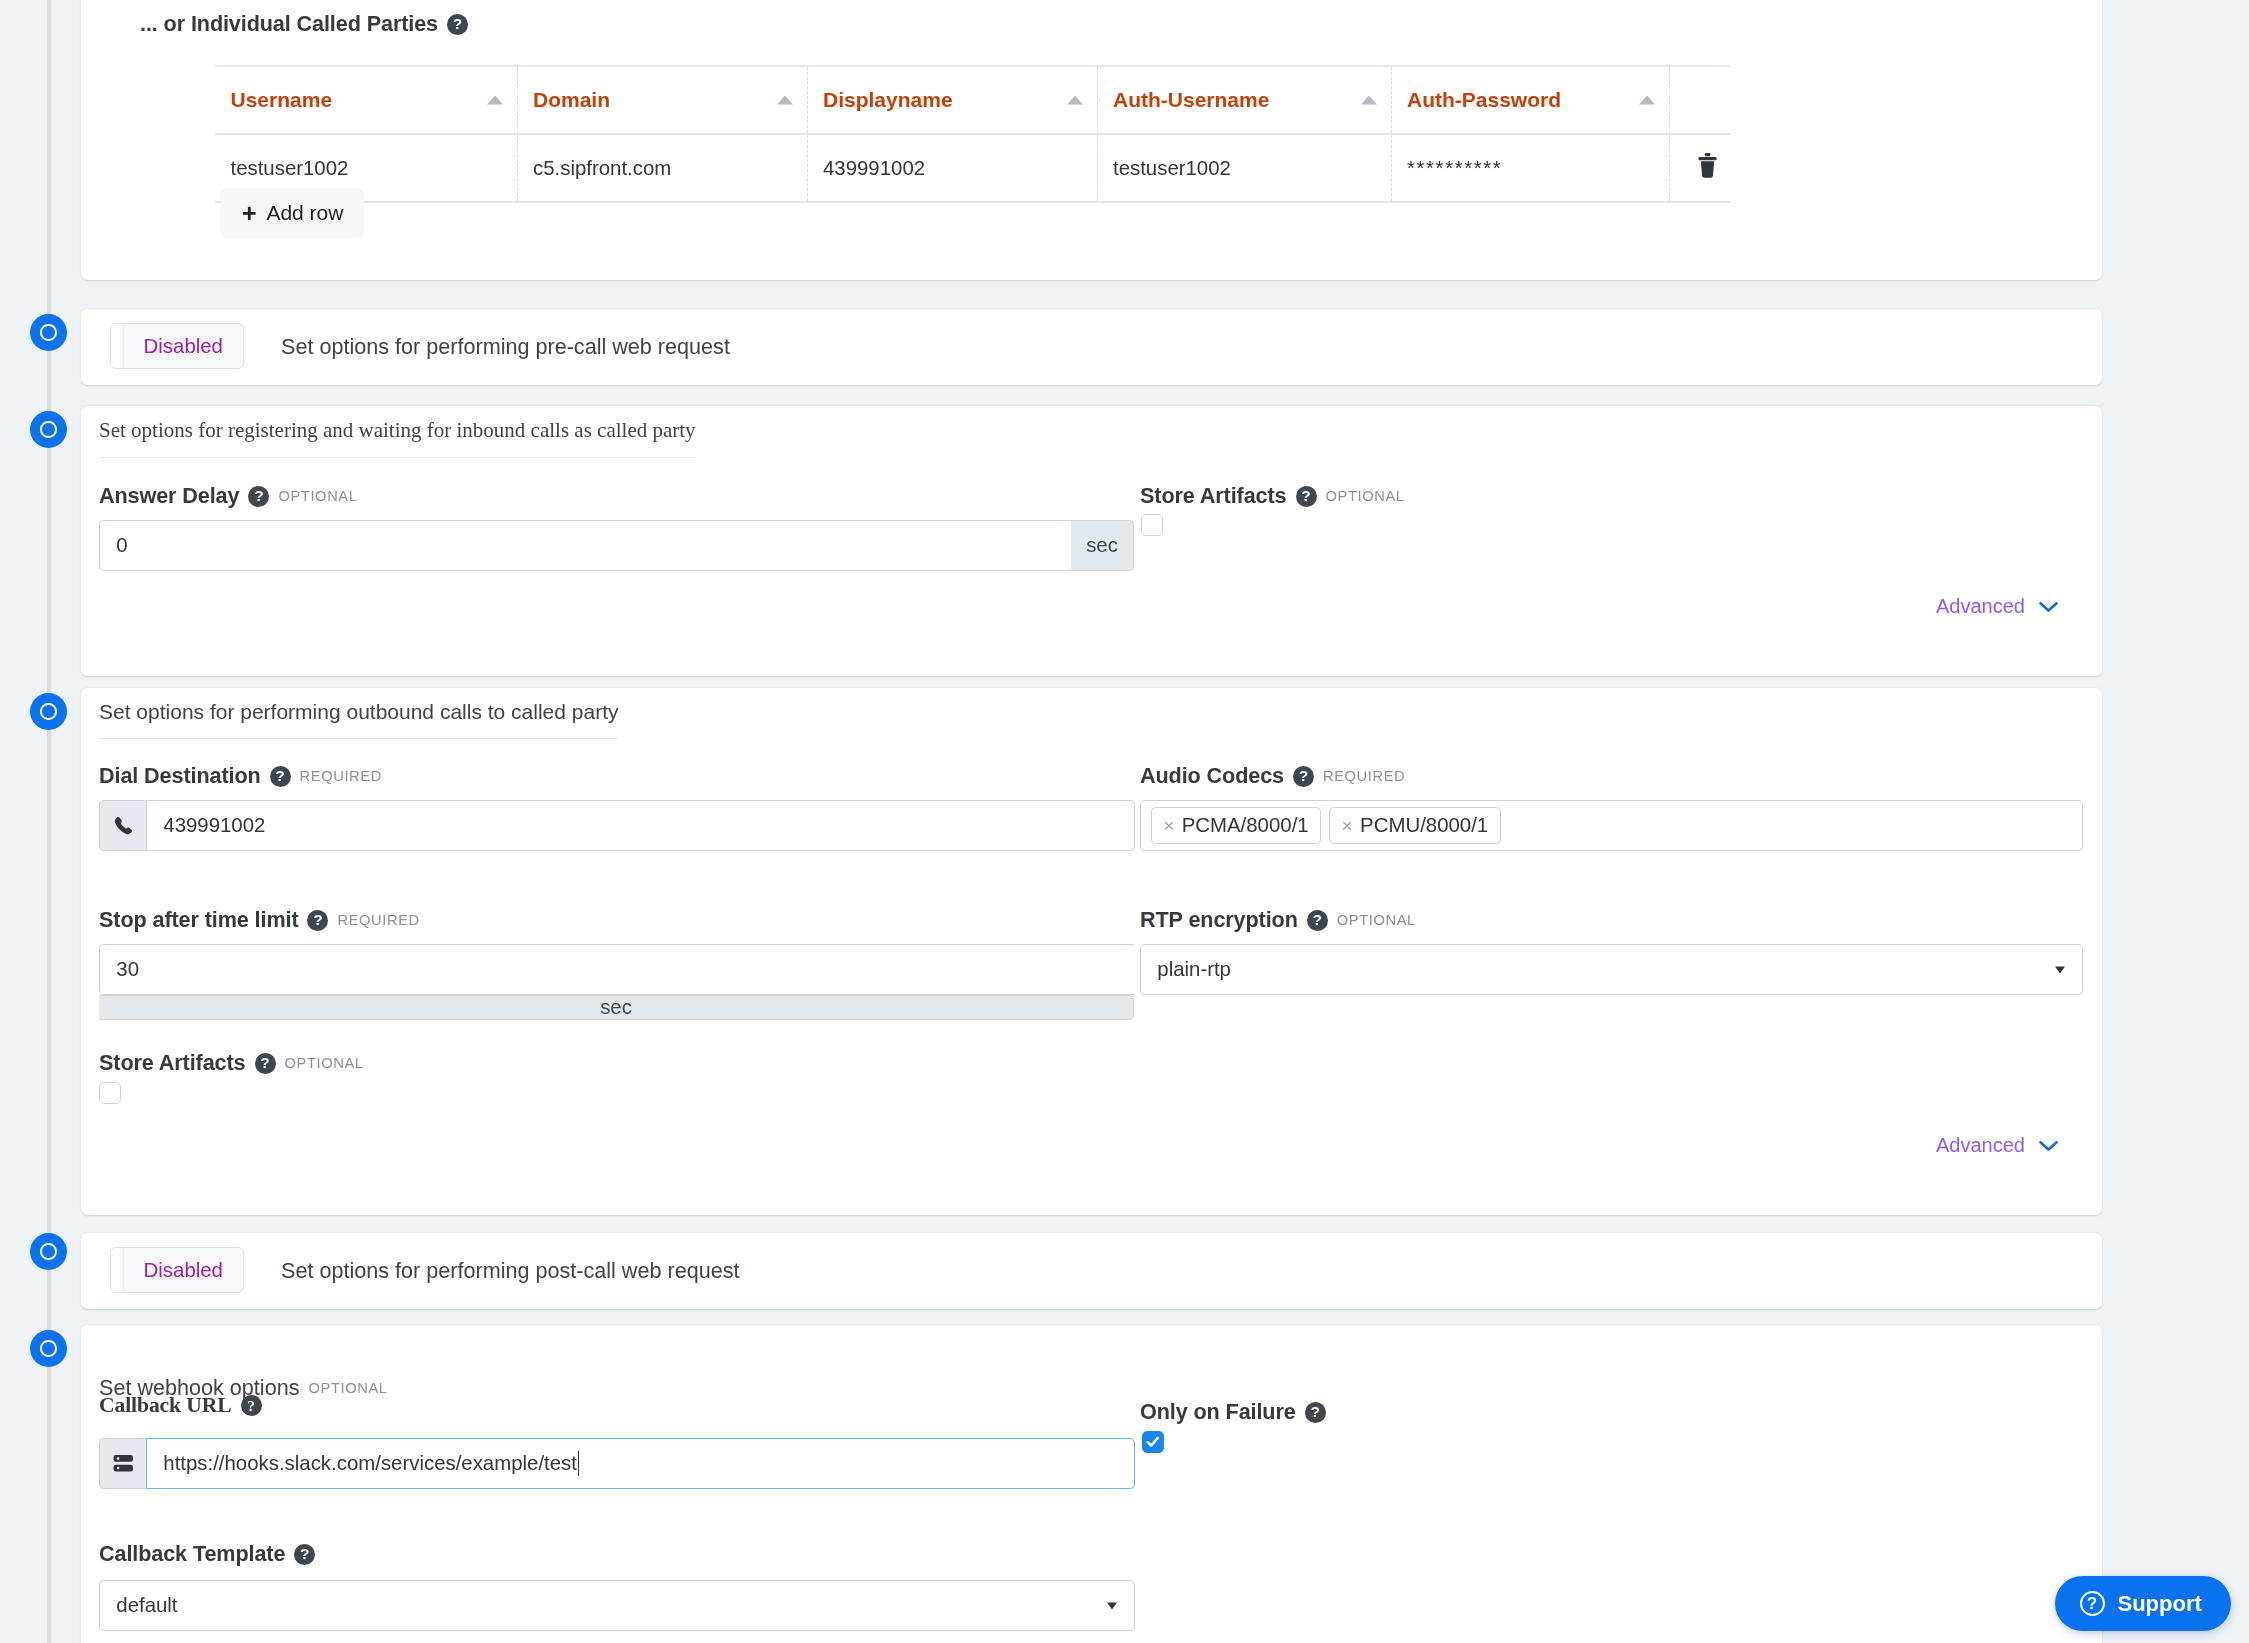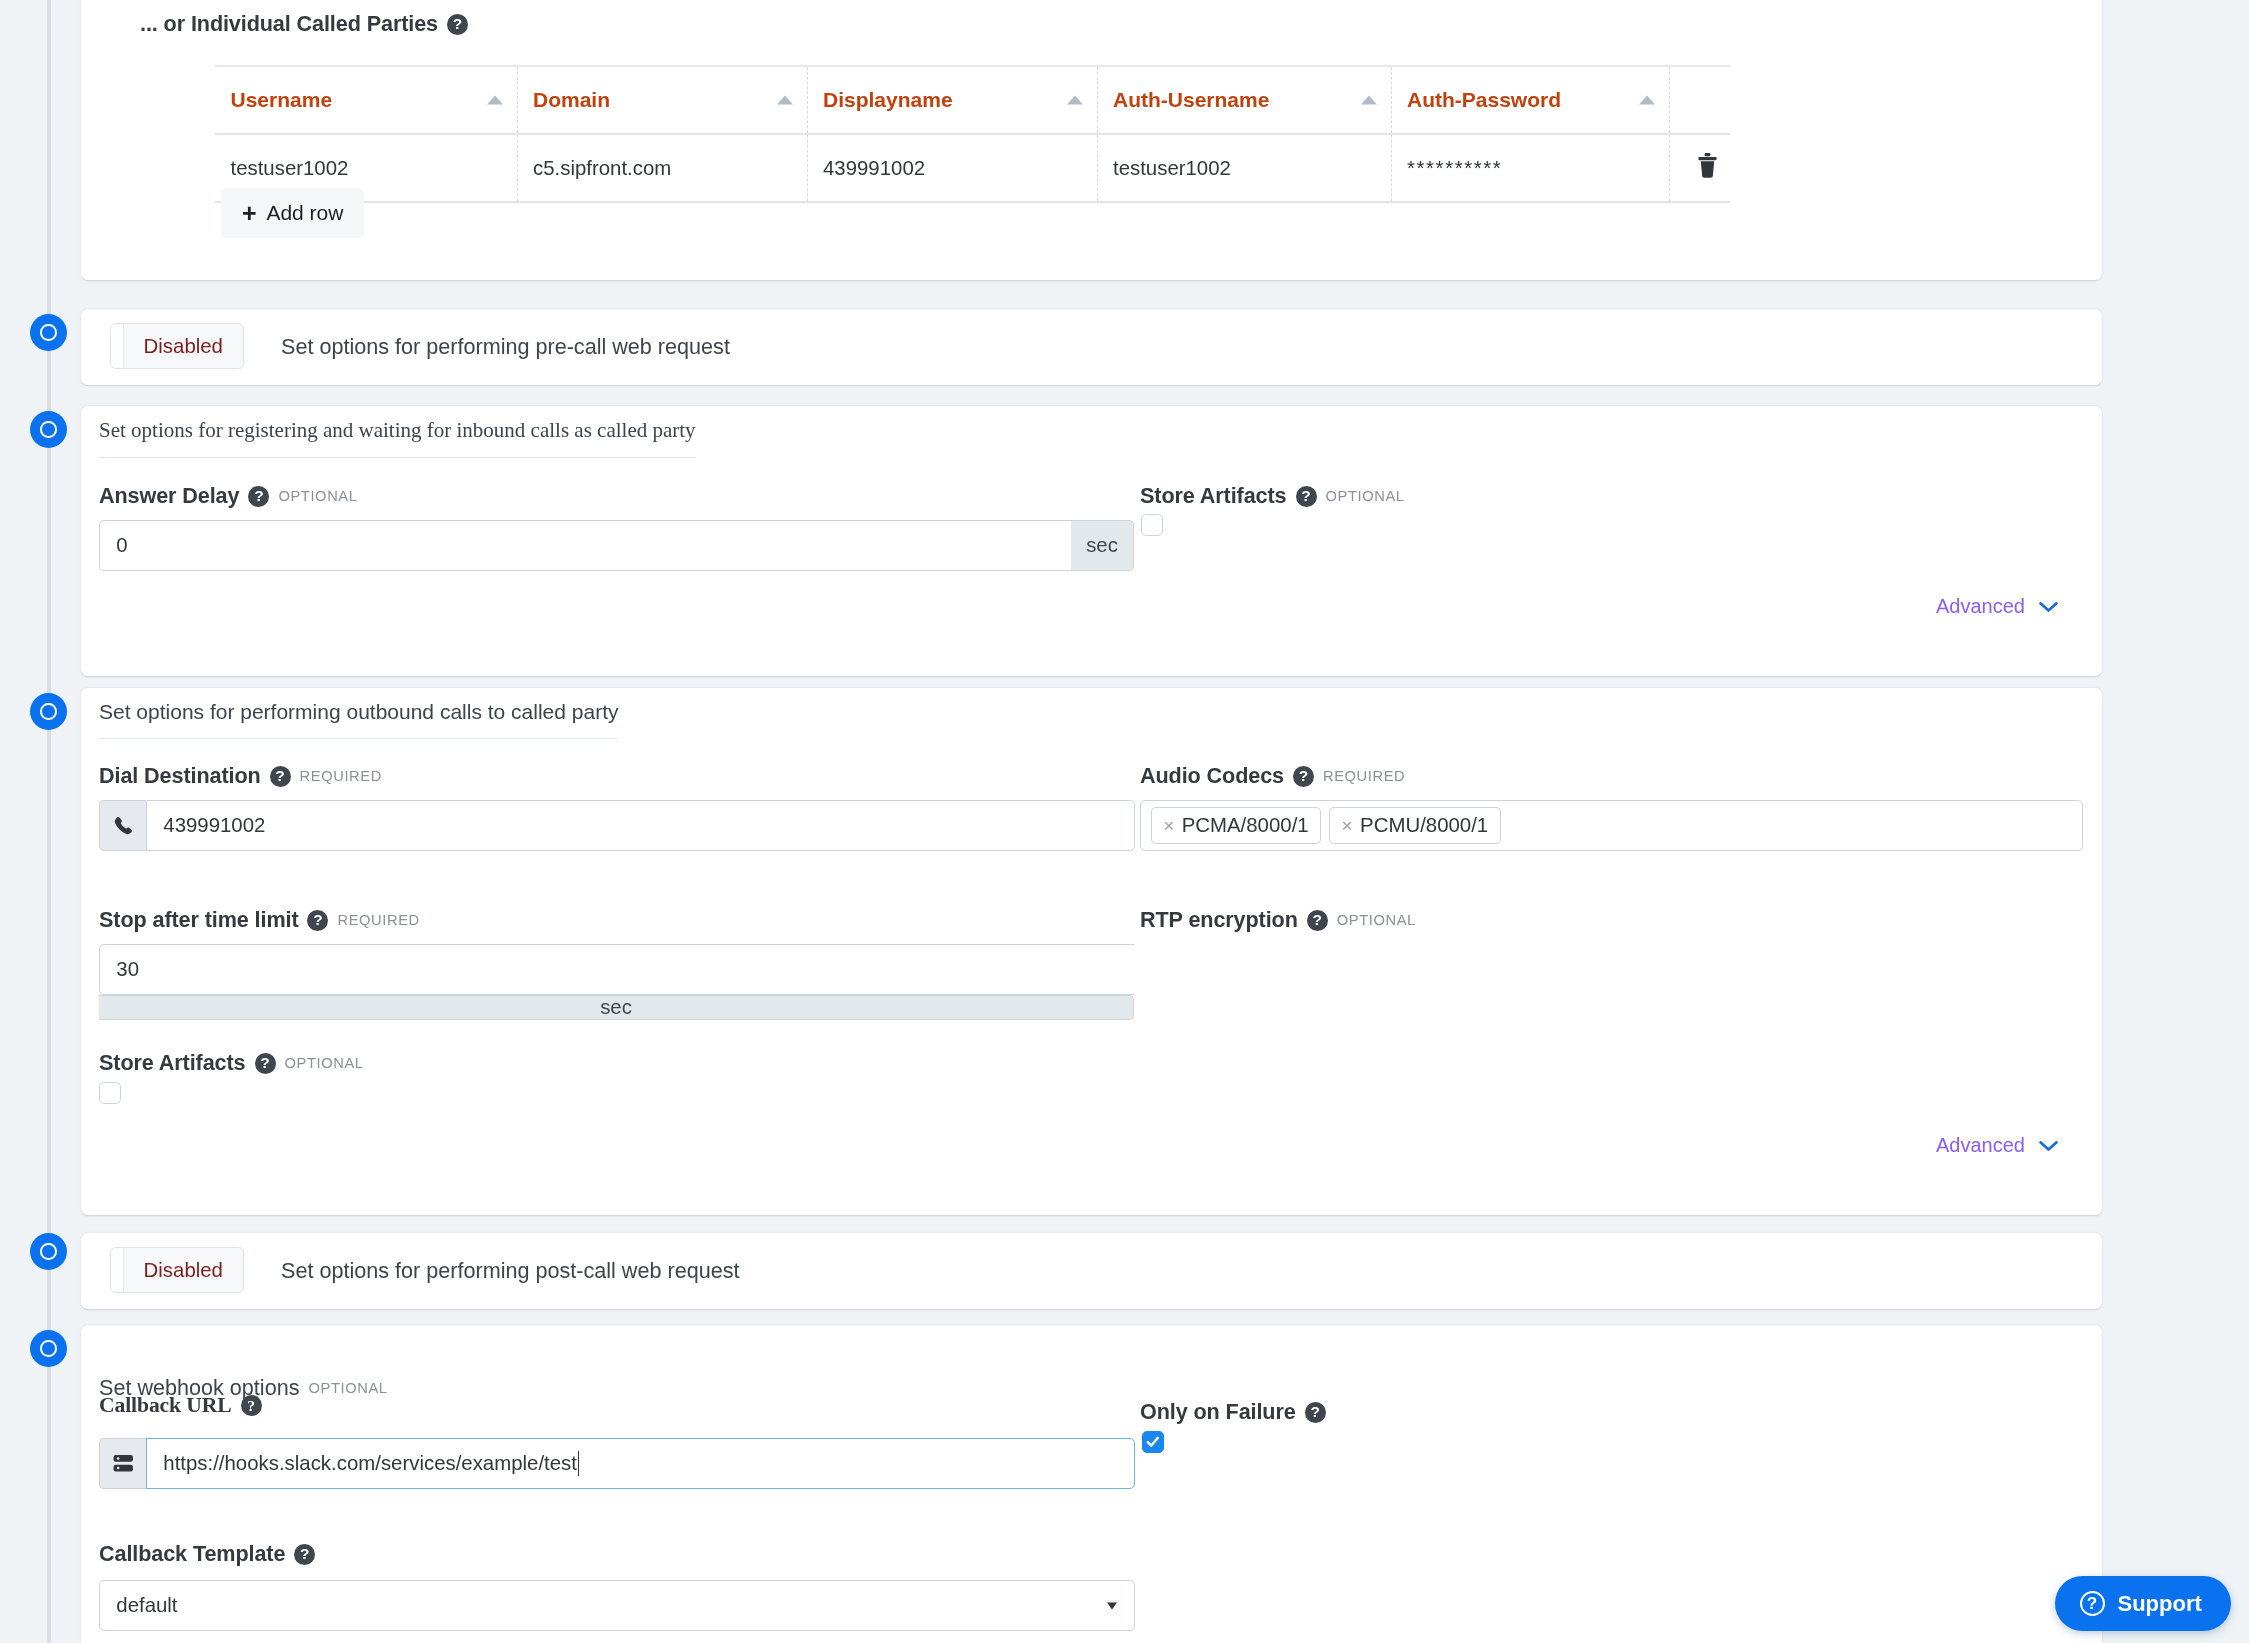--- a/index.html
+++ b/index.html
@@ -216,21 +216,21 @@
   .toggle-pill .knob {
     width: 13px;
     background: #ffffff;
     border-right: 1.1px solid #e3e8ed;
   }
   .toggle-pill .tlabel {
     display: flex;
     align-items: center;
     padding: 0 19.6px;
     font-size: 20.4px;
-    color: #7f1d1d;
+    color: #a21caf;
   }
 
   
   .sec-head {
     display: inline-block;
     font-size: 21px;
     color: #3c444c;
     padding-bottom: 14px;
     border-bottom: 1.2px solid #e2e7ec;
   }
@@ -490,20 +490,26 @@
     <div class="input-group" style="position:absolute; left:18px; top:256px; width:1035px;flex-direction:column;">
       <input class="txt-input grp-left" value="30" style="">
       <span class="suffix-box">sec</span>
     </div>
 
     <div class="field-head" style="position:absolute; left:1059px; top:219px;">
       <span class="lbl-strong">RTP encryption</span>
       <span class="help-icon">?</span>
       <span class="tag-opt">OPTIONAL</span>
     </div>
+    <div class="sel-wrap" style="position:absolute; left:1059px; top:256px; width:943px;">
+      <div class="sel-box">
+        <span>plain-rtp</span>
+      </div>
+      <span class="caret"></span>
+    </div>
 
     <div class="field-head" style="position:absolute; left:18px; top:362px;">
       <span class="lbl-strong">Store Artifacts</span>
       <span class="help-icon">?</span>
       <span class="tag-opt">OPTIONAL</span>
     </div>
     <div class="cbx" style="position:absolute; left:18px; top:394px;"></div>
 
     <div class="advanced-link" style="position:absolute; right:43px; top:446px;">
       <span>Advanced</span>

